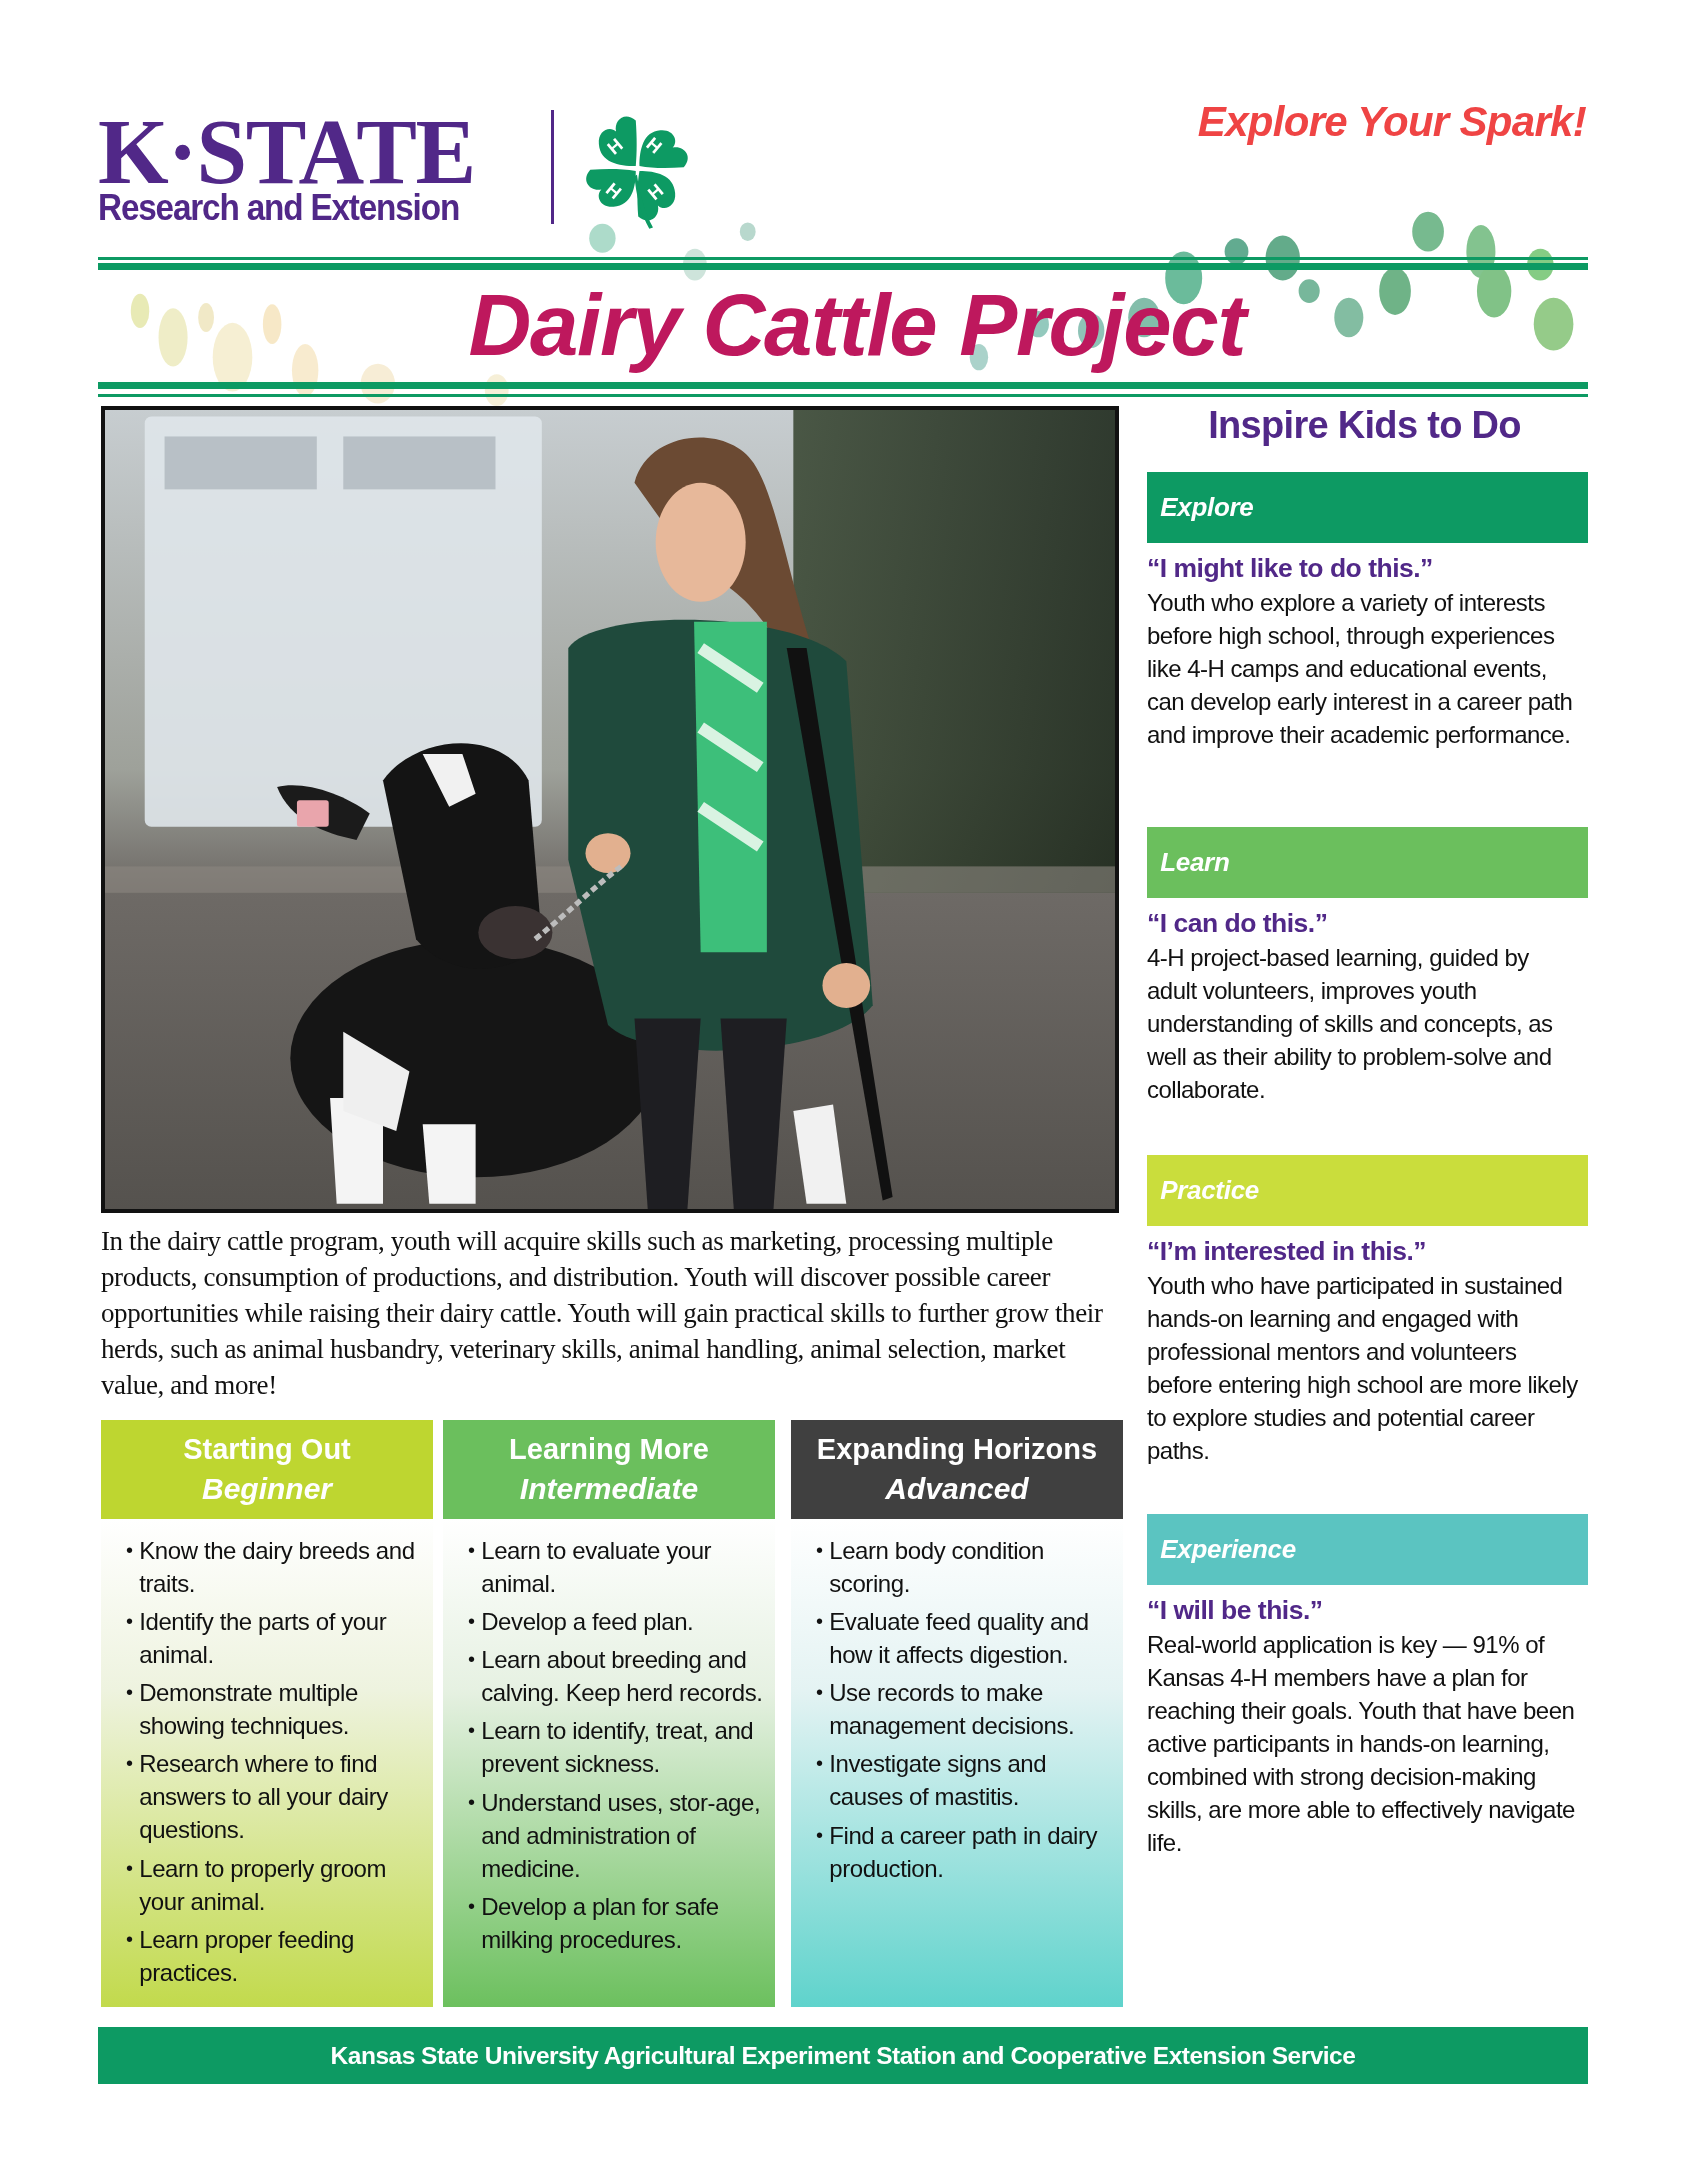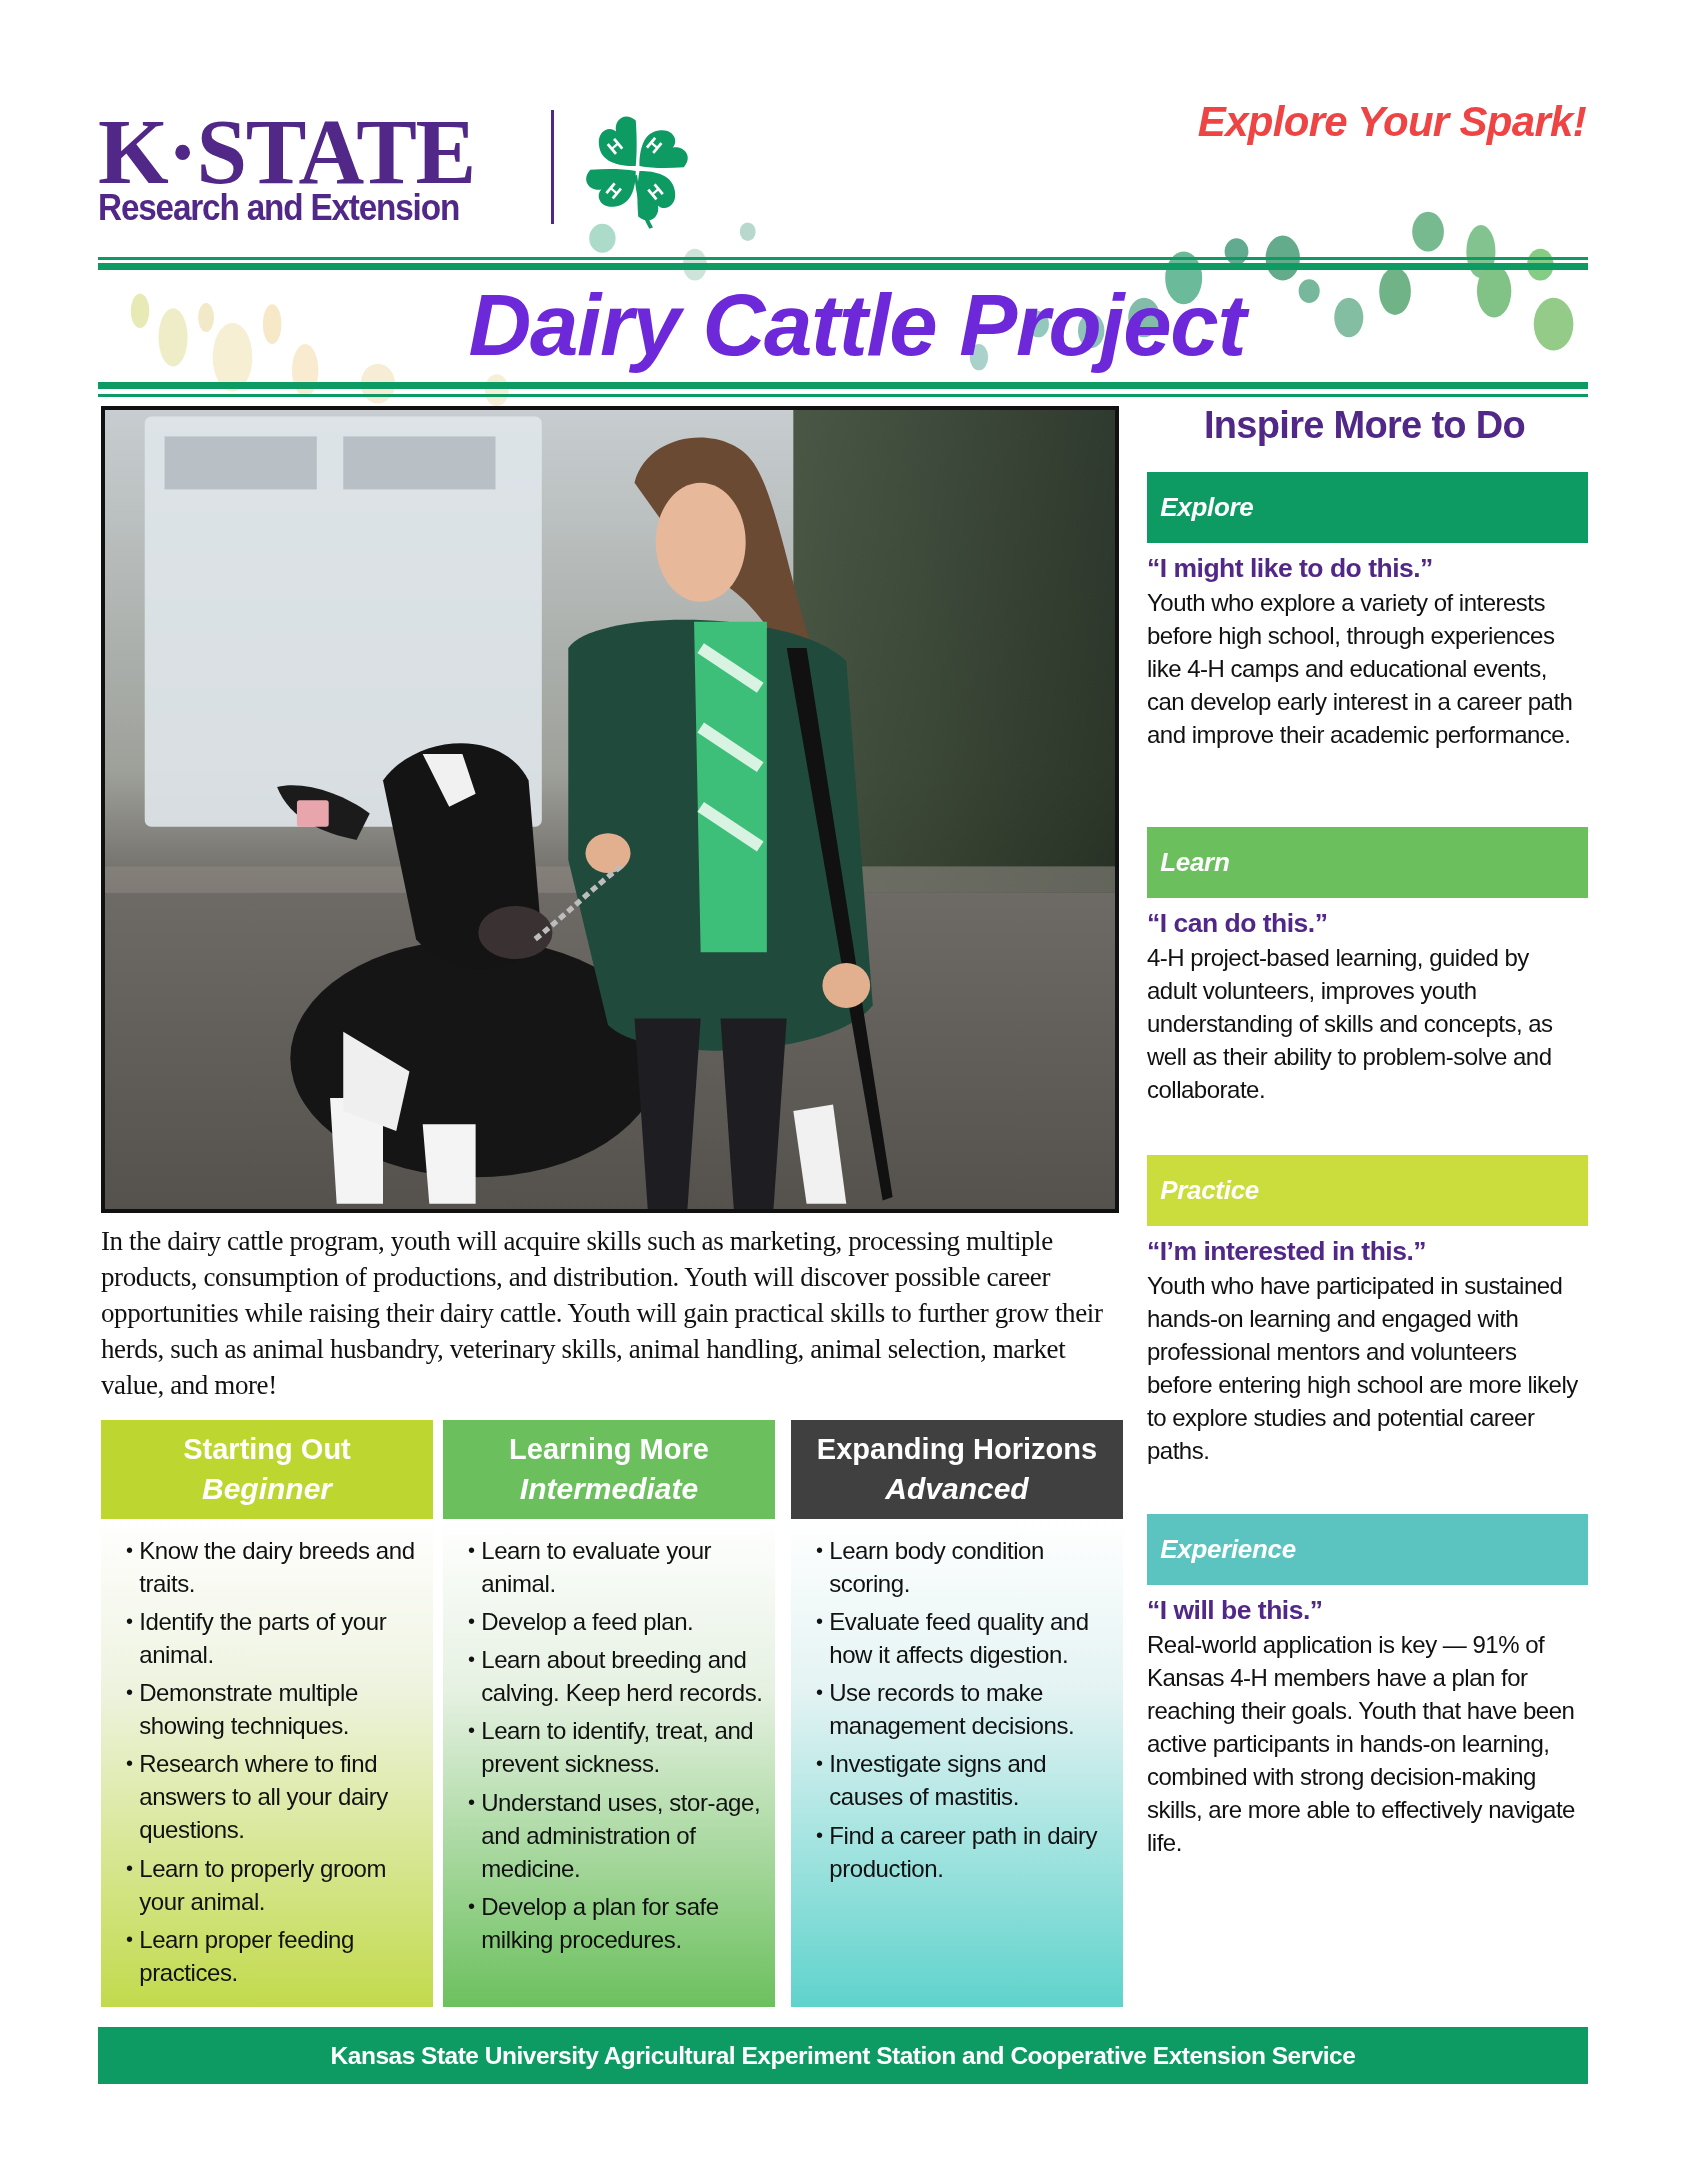--- a/index.html
+++ b/index.html
@@ -30,21 +30,21 @@
     font-size: 42px; line-height: 1; color: #ef4444; letter-spacing: -0.7px;
   }
 
   .bubbles { left: 99px; top: 159px; width: 1489px; height: 251px; pointer-events: none; }
 
   .rule { left: 98px; width: 1490px; background: #0d9a63; }
 
   .title {
     left: 0; width: 1687px; top: 277px; text-align: center;
     font-family: "Liberation Sans", sans-serif; font-weight: 700; font-style: italic;
-    font-size: 87px; line-height: 1.1; color: #6d28d9; letter-spacing: -1.3px;
+    font-size: 87px; line-height: 1.1; color: #be185d; letter-spacing: -1.3px;
     padding-left: 26.5px;
   }
 
   
   .photo {
     left: 101px; top: 406px; width: 1018px; height: 807px;
     border: 4px solid #111; overflow: hidden;
     background: linear-gradient(180deg, #b9bfc1 0%, #a7aaa4 40%, #6d6a67 60%, #5a5753 100%);
   }
   .photo svg { width: 100%; height: 100%; display: block; }
@@ -263,21 +263,21 @@
     <ul>
       <li>Learn body condition scoring.</li>
       <li>Evaluate feed quality and how it affects digestion.</li>
       <li>Use records to make management decisions.</li>
       <li>Investigate signs and causes of mastitis.</li>
       <li>Find a career path in dairy production.</li>
     </ul>
   </div>
 </div>
 
-<div class="abs inspire-title">Inspire More to Do</div>
+<div class="abs inspire-title">Inspire Kids to Do</div>
 
 <div class="abs stage" style="top:472px;">
   <div class="stage-bar" style="background:#0d9a63;">Explore</div>
   <div class="stage-quote">“I might like to do this.”</div>
   <div class="stage-text">Youth who explore a variety of interests before high school, through experiences like 4-H camps and educational events, can develop early interest in a career path and improve their academic performance.</div>
 </div>
 
 <div class="abs stage" style="top:827px;">
   <div class="stage-bar" style="background:#6bbf5d;">Learn</div>
   <div class="stage-quote">“I can do this.”</div>

